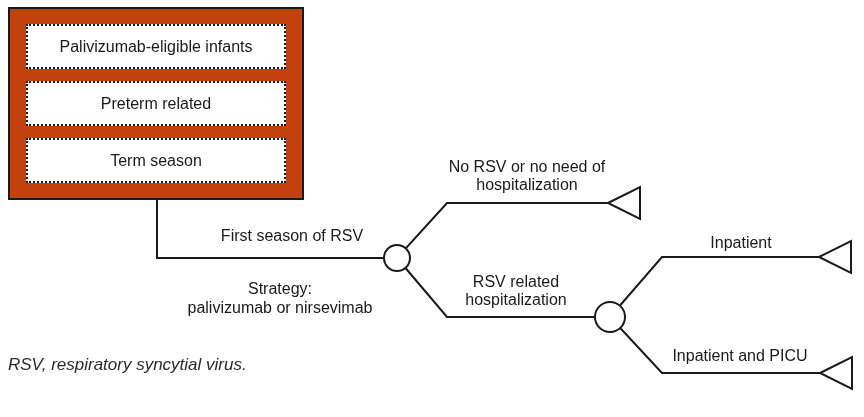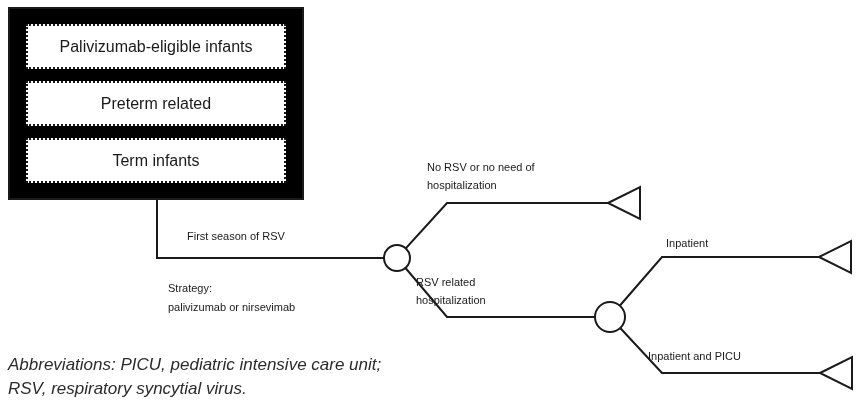--- a/index.html
+++ b/index.html
@@ -13,21 +13,21 @@
     color: #1a1a1a;
     overflow: hidden;
   }
   .pop-box {
     position: absolute;
     left: 8px;
     top: 7px;
     width: 296px;
     height: 193px;
     border: 2px solid #1a1a1a;
-    background: #000000;
+    background: #c2410c;
     display: flex;
     flex-direction: column;
     padding: 15px 16px;
     gap: 12px;
   }
   .pop-item {
     flex: 1;
     border: 2px dotted #1a1a1a;
     display: flex;
     align-items: center;
@@ -38,24 +38,24 @@
   }
   .tree-svg {
     position: absolute;
     left: 0;
     top: 0;
     width: 864px;
     height: 417px;
   }
   .lbl {
     position: absolute;
-    font-size: 11px;
+    font-size: 16px;
     line-height: 18px;
     color: #1a1a1a;
-    text-align: left;
+    text-align: center;
     white-space: nowrap;
   }
   .lbl div { white-space: nowrap; }
   .lbl-first-season { left: 157px; top: 227px; width: 210px; margin-left: 30px; }
   .lbl-strategy     { left: 168px; top: 279px; width: 224px; line-height: 19px; }
   .lbl-no-rsv       { left: 427px; top: 158px; width: 200px; }
   .lbl-rsv-hosp     { left: 416px; top: 273px; width: 200px; }
   .lbl-inpatient    { left: 666px; top: 234px; width: 150px; }
   .lbl-inpatient-picu { left: 648px; top: 347px; width: 184px; }
   .footnote {
@@ -71,21 +71,21 @@
   }
 </style>
 </head>
 <body>
 
 <div class="canvas">
 
   <div class="pop-box">
     <div class="pop-item">Palivizumab-eligible infants</div>
     <div class="pop-item">Preterm related</div>
-    <div class="pop-item">Term infants</div>
+    <div class="pop-item">Term season</div>
   </div>
 
   <svg class="tree-svg" viewBox="0 0 864 417">
     <g stroke="#1a1a1a" stroke-width="2" fill="none">
 
       <path d="M157 199 L157 258 L397 258"></path>
 
       <path d="M397 258 L447 203 L608 203"></path>
 
       <path d="M397 258 L447 317 L610 317"></path>
@@ -120,17 +120,16 @@
   <div class="lbl lbl-rsv-hosp">
     <div>RSV related</div>
     <div>hospitalization</div>
   </div>
 
   <div class="lbl lbl-inpatient-picu">Inpatient and PICU</div>
 
   <div class="lbl lbl-inpatient">Inpatient</div>
 
   <div class="footnote">
-    <div>Abbreviations: PICU, pediatric intensive care unit;</div>
     <div>RSV, respiratory syncytial virus.</div>
   </div>
 
 </div>
 
 </body></html>

